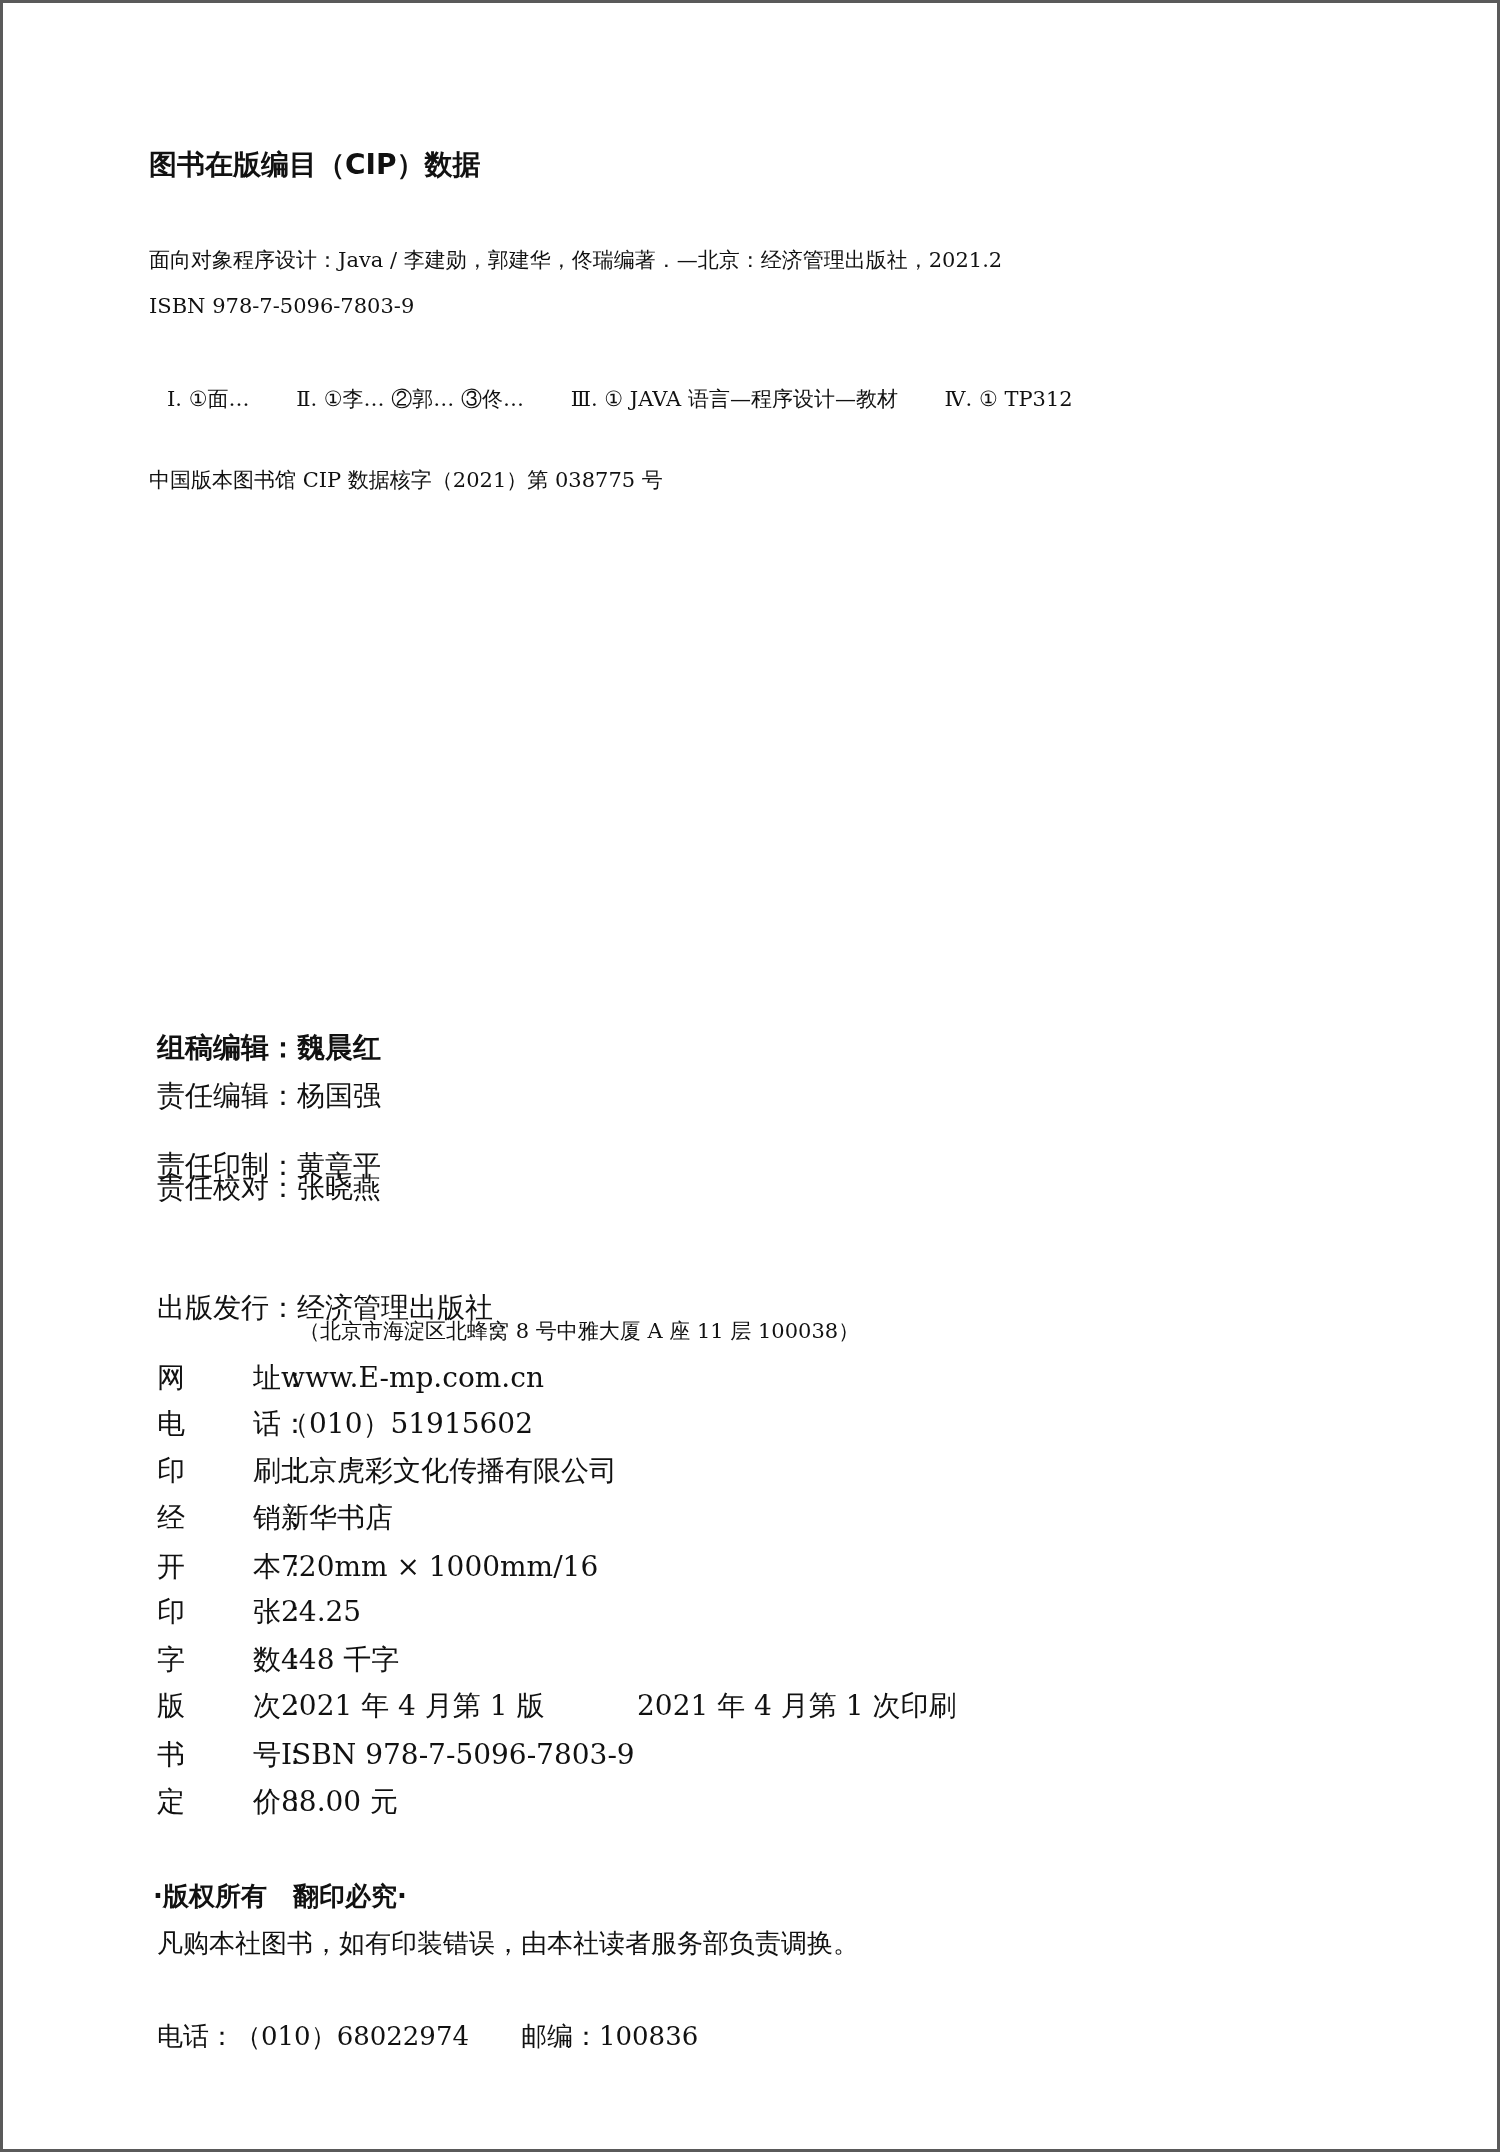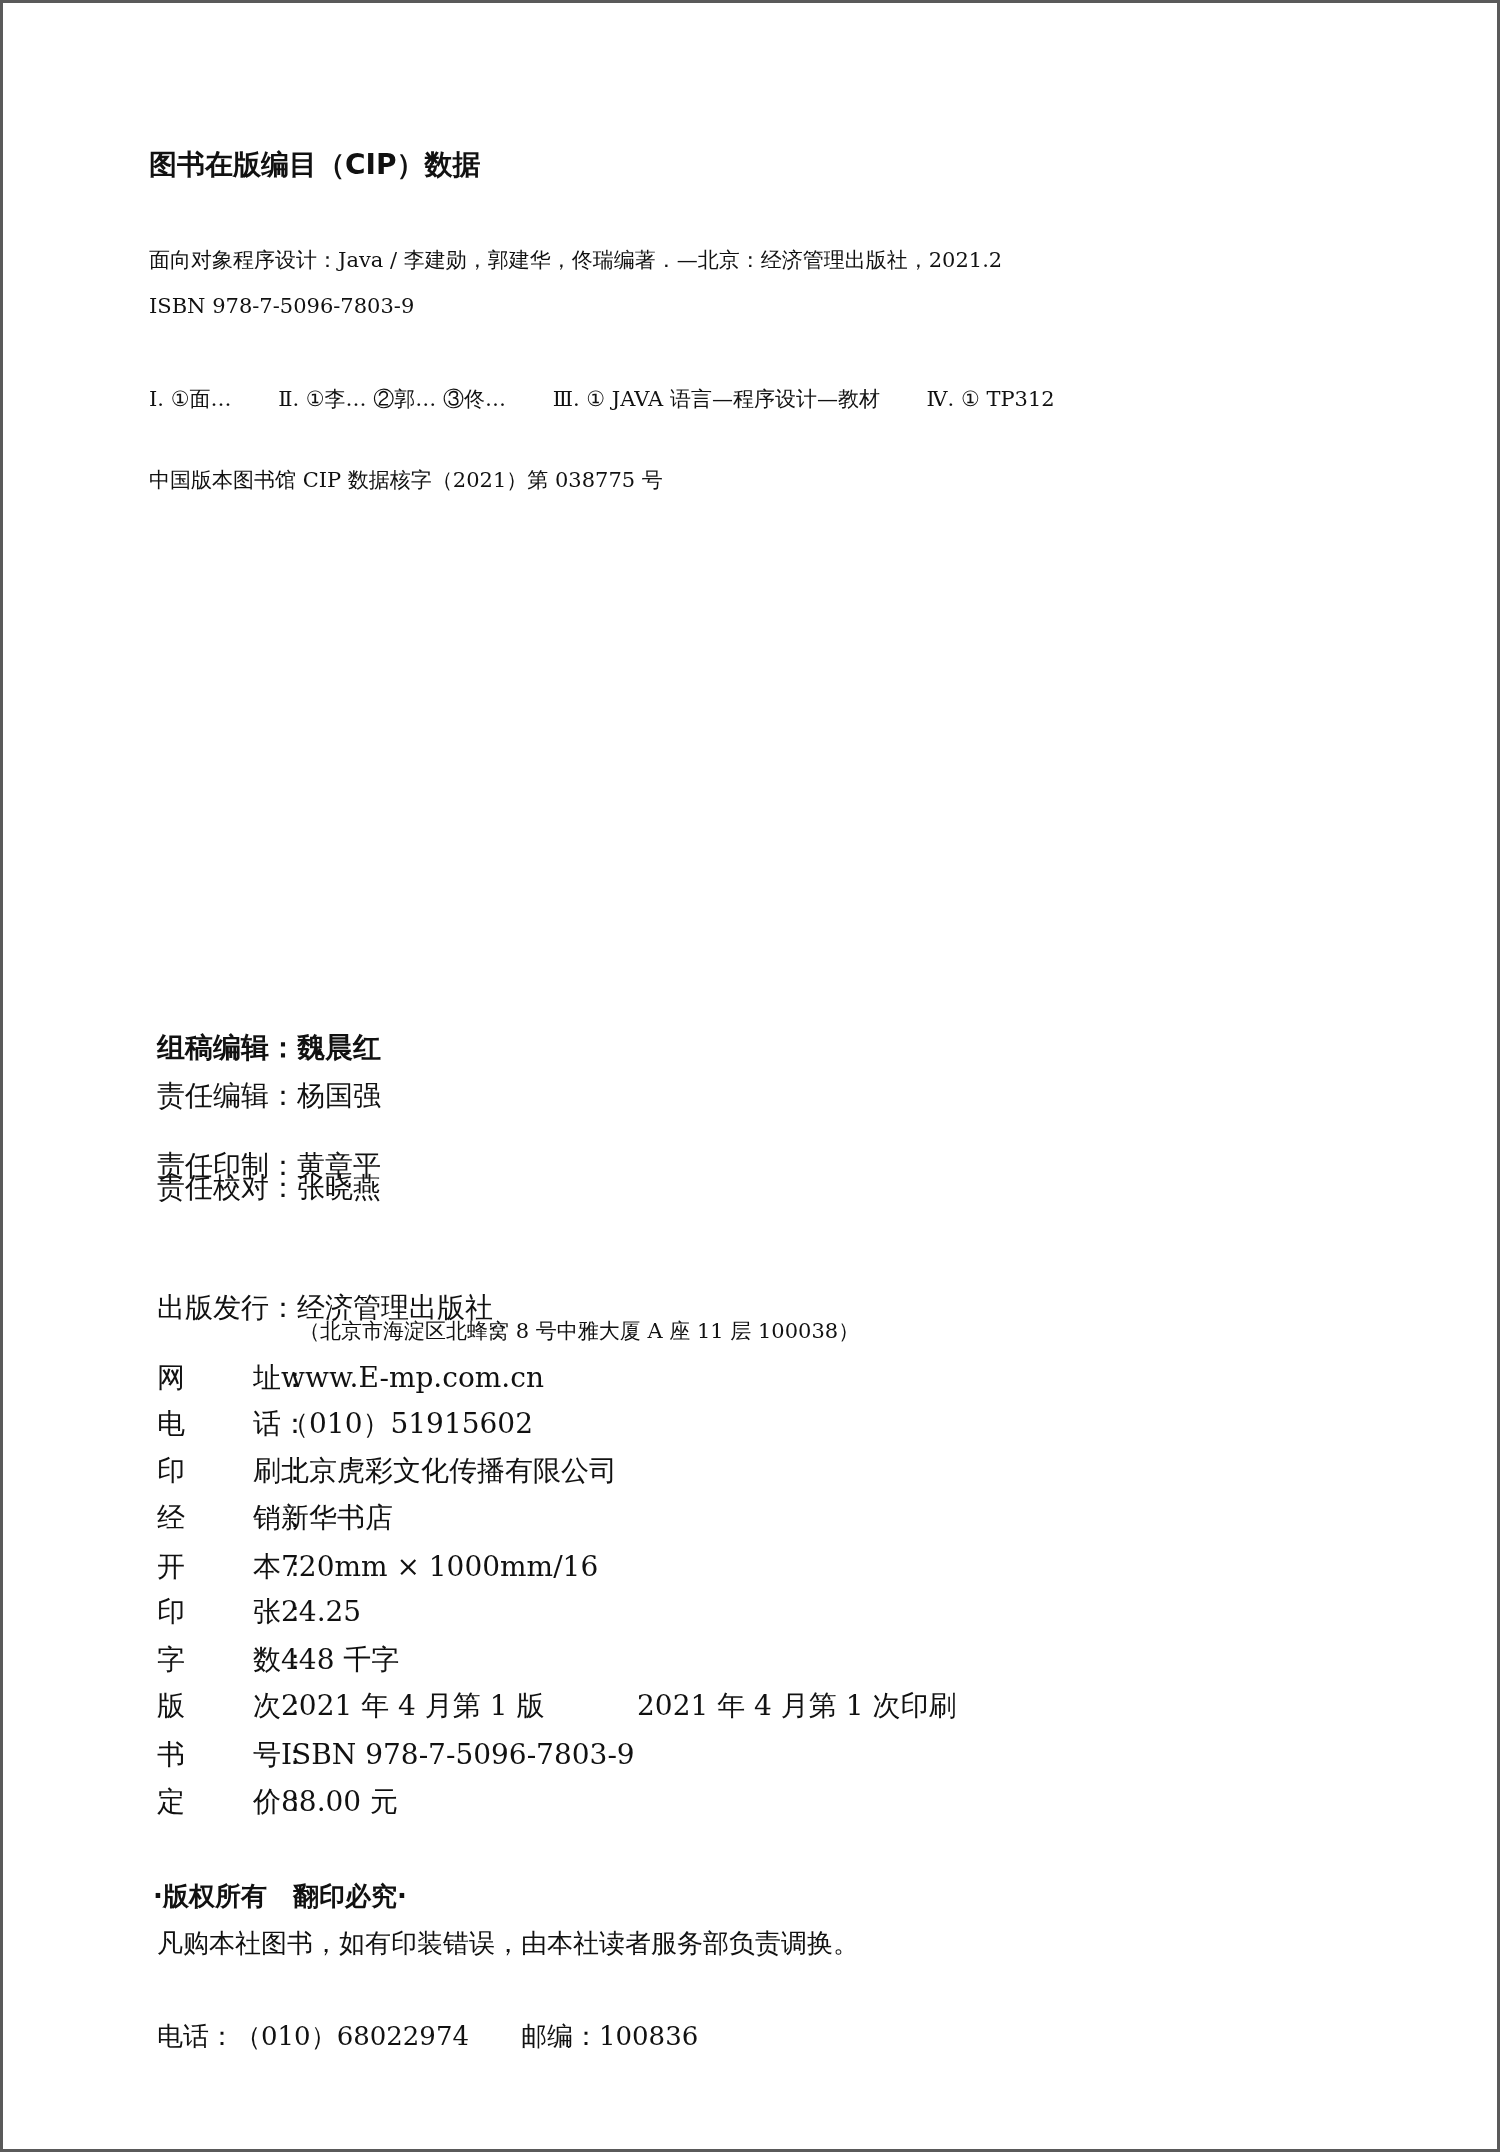--- a/index.html
+++ b/index.html
@@ -18,21 +18,21 @@
 </style>
 </head>
 <body>
 
 <div id="page">
 
   <div class="line sans-bold" style="top:145px;font-size:28px;">图书在版编目（CIP）数据</div>
   <div class="line" style="top:240px;">面向对象程序设计：Java / 李建勋，郭建华，佟瑞编著．—北京：经济管理出版社，2021.2</div>
   <div class="line" style="top:286px;">ISBN 978-7-5096-7803-9</div>
 
-  <div class="line" style="top:379px;">
+  <div class="line" style="top:379px;margin-left:18px;">
     <span>Ⅰ. ①面…</span><span class="gap"></span>
     <span>Ⅱ. ①李… ②郭… ③佟…</span><span class="gap"></span>
     <span>Ⅲ. ① JAVA 语言—程序设计—教材</span><span class="gap"></span>
     <span>Ⅳ. ① TP312</span>
   </div>
 
   <div class="line" style="top:460px;">中国版本图书馆 CIP 数据核字（2021）第 038775 号</div>
 
   <div class="field four" style="top:1028px;font-weight:bold;">
     <span>组稿编辑：</span><span>魏晨红</span>

